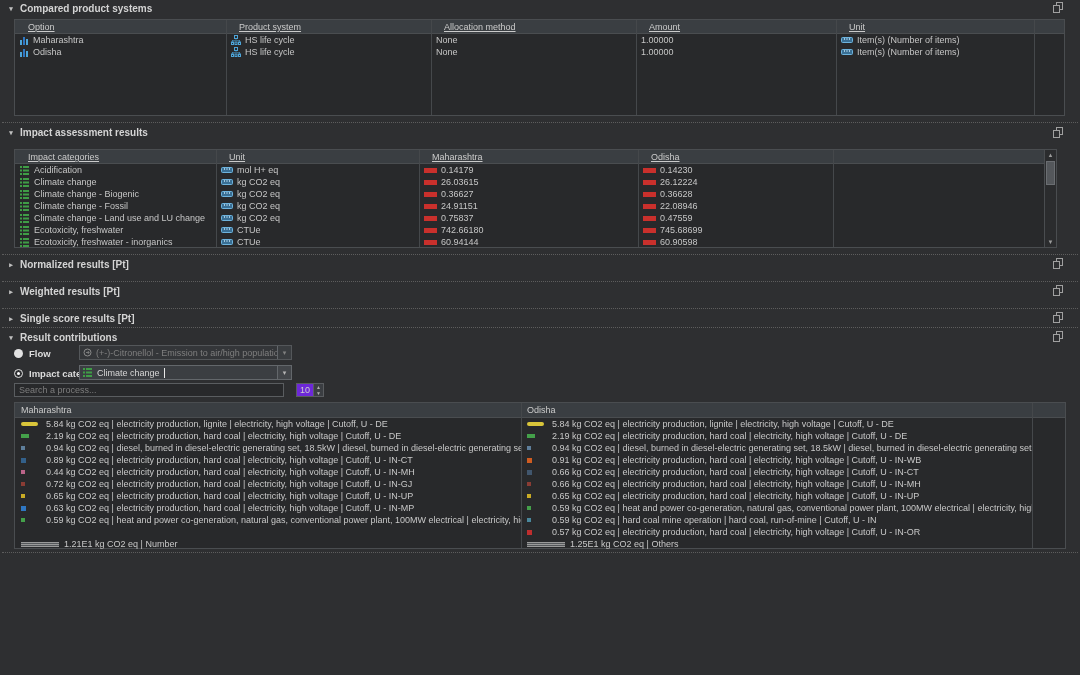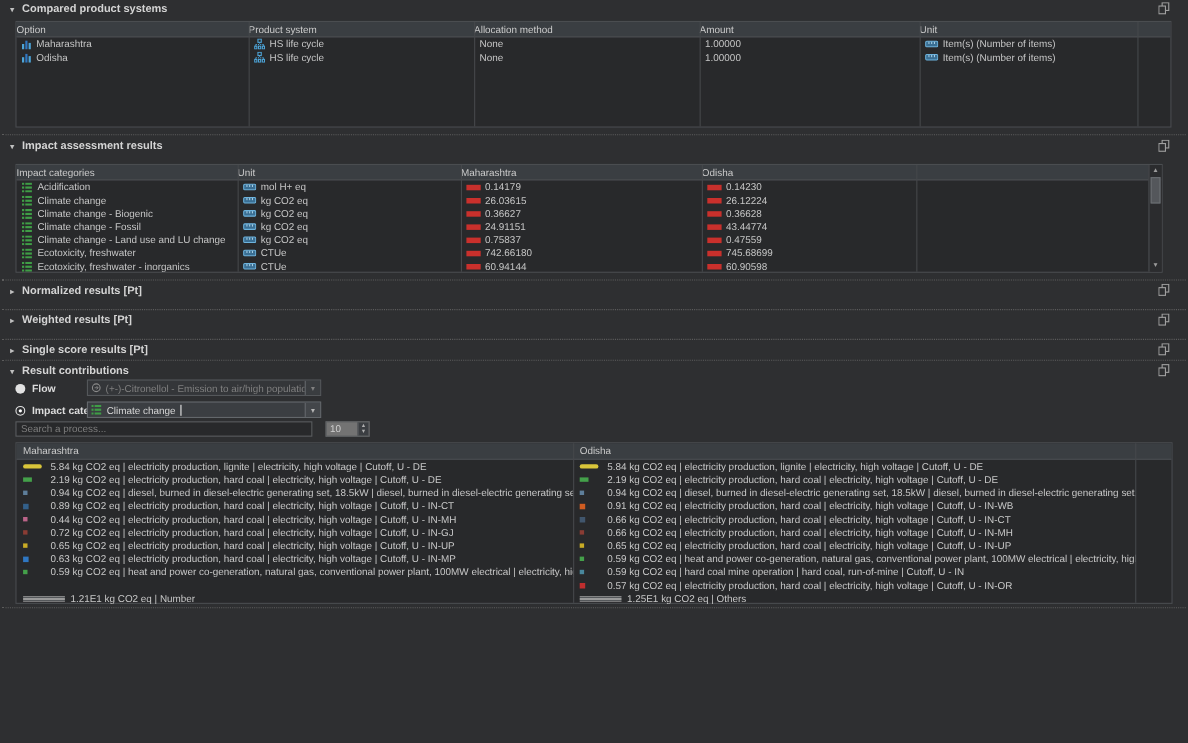--- a/index.html
+++ b/index.html
@@ -6,21 +6,21 @@
   html,body { width:1080px; height:675px; }
   body { background:#2e2f31; font-family:"Liberation Sans",sans-serif; color:#c8c8c8; position:relative; overflow:hidden; }
 
   .sec-hdr { position:absolute; left:7px; height:13px; display:flex; align-items:center; gap:5px; font-size:10px; font-weight:bold; color:#d4d4d4; }
   .twisty { font-size:7px; color:#c0c0c0; width:8px; text-align:center; }
   .copybtn { position:absolute; left:1052px; width:13px; height:13px; display:flex; align-items:center; justify-content:center; }
   .dotsep { position:absolute; left:2px; right:2px; height:0; border-top:1px dotted #5d5d5d; }
 
   .tbl { position:absolute; background:#28292b; border:1px solid #4a4d50; }
   .tbl-hdr { position:absolute; left:0; right:0; top:0; height:14px; background:#3a3e42; border-bottom:1px solid #4a4d50; }
-  .th { position:absolute; top:0; height:22px; line-height:14px; font-size:9px; color:#cbcbcb; padding-left:0; white-space:nowrap; overflow:hidden; }
+  .th { position:absolute; top:0; height:22px; line-height:14px; font-size:9px; color:#cbcbcb; padding-left:13px; white-space:nowrap; overflow:hidden;text-decoration:underline; }
   .vline { position:absolute; top:0; bottom:0; width:1px; background:#45484b; }
   .cell { position:absolute; height:12px; display:flex; align-items:center; gap:4px; padding-left:5px; overflow:hidden; white-space:nowrap; font-size:9px; color:#c6c6c6; }
 
   
   .t1 .c0{left:0;width:211px} .t1 .c1{left:211px;width:205px} .t1 .c2{left:416px;width:205px}
   .t1 .c3{left:621px;width:200px} .t1 .c4{left:821px;width:198px}
   .t1 .r0{top:14px} .t1 .r1{top:26px}
   
   .t2 .c0{left:0;width:201px} .t2 .c1{left:201px;width:203px} .t2 .c2{left:404px;width:219px} .t2 .c3{left:623px;width:195px}
   .t2 .r0{top:14px}.t2 .r1{top:26px}.t2 .r2{top:38px}.t2 .r3{top:50px}.t2 .r4{top:62px}.t2 .r5{top:74px}.t2 .r6{top:86px}
@@ -40,21 +40,21 @@
   .radio-sel::after { content:""; position:absolute; left:1.5px; top:1.5px; width:3px; height:3px; border-radius:50%; background:#fff; }
 
   .combo { position:absolute; left:79px; width:213px; height:15px; background:#3b3e42; border:1px solid #63676b; display:flex; align-items:center; gap:4px; padding-left:3px; font-size:9px; color:#d6d6d6; white-space:nowrap; overflow:hidden; }
   .combo .arr { position:absolute; right:0; top:0; bottom:0; width:14px; border-left:1px solid #63676b; background:#43464a; color:#b5b5b5; font-size:7px; display:flex; align-items:center; justify-content:center; }
   .combo.disabled { background:#343639; border-color:#54575a; color:#7f7f7f; }
   .combo.disabled .arr { background:#3a3d40; color:#808080; }
   .caret { width:1px; height:10px; background:#e8e8e8; flex:none; }
 
   .search { position:absolute; left:14px; top:383px; width:270px; height:14px; background:#28292b; border:1px solid #5a5d60; color:#cfcfcf; font-size:9px; padding:0 4px; font-family:inherit; outline:none; }
   .search::placeholder { color:#7d7d7d; }
-  .spin { position:absolute; left:296px; top:383px; width:40px; height:14px; background:#737373; border:1px solid #5a5d60; display:flex; font-size:9px; }
+  .spin { position:absolute; left:296px; top:383px; width:28px; height:14px; background:#6d28d9; border:1px solid #5a5d60; display:flex; font-size:9px; }
   .spin .val { flex:1; padding-left:3px; line-height:12px; color:#cfcfcf; }
   .spin .arrows { width:10px; border-left:1px solid #5a5d60; background:#3b3e42; display:flex; flex-direction:column; }
   .spin .arrows span { flex:1; font-size:5px; line-height:6px; text-align:center; color:#b0b0b0; }
 
   .ctbl { position:absolute; left:14px; top:402px; width:1052px; height:147px; background:#28292b; border:1px solid #4a4d50; }
   .ctbl .hdr { position:absolute; left:0; right:0; top:0; height:15px; background:#3a3e42; border-bottom:1px solid #4a4d50; }
   .ch { position:absolute; top:0; height:15px; line-height:15px; font-size:9px; color:#cbcbcb; padding-left:6px; }
   .cr { position:absolute; left:0; right:0; height:12px; }
   .cr .lc { position:absolute; left:0; width:506px; height:12px; display:flex; align-items:center; gap:5px; padding-left:6px; overflow:hidden; white-space:nowrap; font-size:9px; }
   .cr .rc { position:absolute; left:506px; width:511px; height:12px; display:flex; align-items:center; gap:5px; padding-left:6px; overflow:hidden; white-space:nowrap; font-size:9px; }
@@ -286,21 +286,21 @@
           <path d="M3.5 2v2M6 2v2M8.5 2v2" stroke="#bde0f2" stroke-width="0.8"></path>
         </svg>
         <span>kg CO2 eq</span>
       </div>
     <div class="cell c2 r3">
         <span class="redbar"></span>
         <span>24.91151</span>
       </div>
     <div class="cell c3 r3">
         <span class="redbar"></span>
-        <span>43.44774</span>
+        <span>22.08946</span>
       </div>
   </div>
   <div>
     <div class="cell c0 r4">
         <svg class="icn" width="10" height="9">
           <rect x="0" y="0" width="2" height="2" fill="#3f9d46"></rect>
           <rect x="3" y="0" width="6" height="2" fill="#3f9d46"></rect>
           <rect x="0" y="3.5" width="2" height="2" fill="#3f9d46"></rect>
           <rect x="3" y="3.5" width="6" height="2" fill="#3f9d46"></rect>
           <rect x="0" y="7" width="2" height="2" fill="#3f9d46"></rect>

